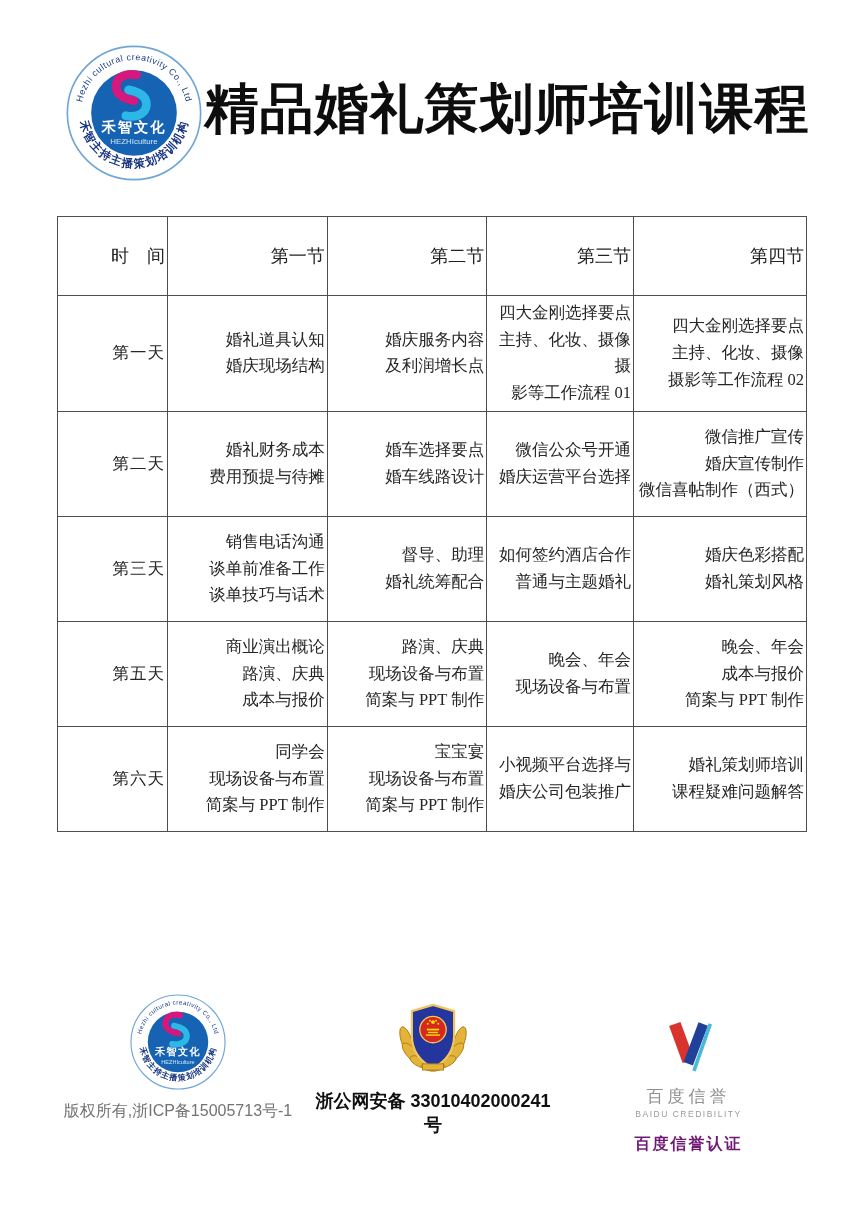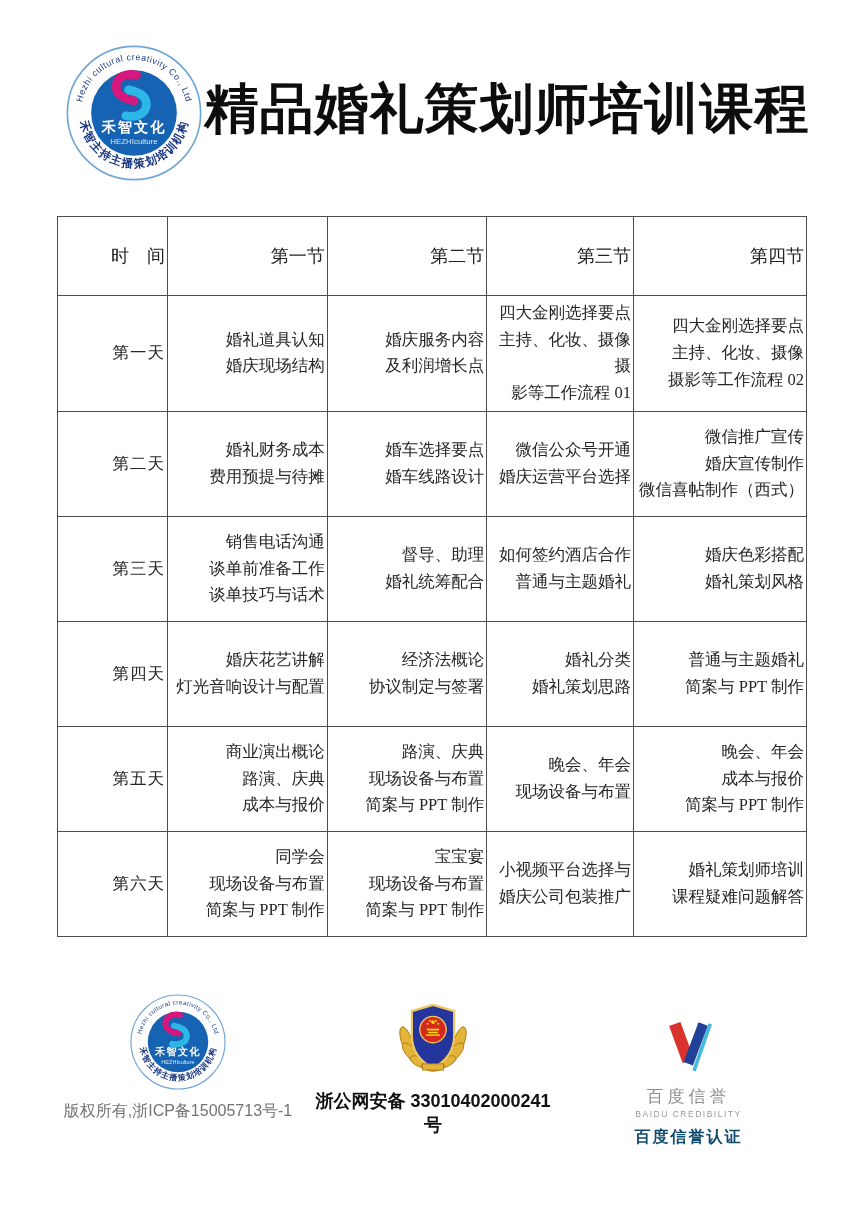--- a/index.html
+++ b/index.html
@@ -35,21 +35,21 @@
   .f-center svg.badge{width:88px;height:88px;}
   .f-right svg.baiduv{width:74px;height:64px;}
   .icp-text{margin-top:7px;font-size:16px;color:#737373;
       font-family:"Liberation Sans","DejaVu Sans",sans-serif;}
   .beian-text{font-size:18px;font-weight:700;color:#101010;
       font-family:"Liberation Sans","DejaVu Sans",sans-serif;}
   .baidu-cn{margin-top:3px;font-size:17px;color:#8f8f8f;letter-spacing:4px;
       font-family:"Liberation Sans","DejaVu Sans",sans-serif;}
   .baidu-en{margin-top:1px;font-size:8.5px;color:#9a9a9a;letter-spacing:1.5px;
       font-family:"Liberation Sans","DejaVu Sans",sans-serif;}
-  .baidu-cert{margin-top:8px;font-size:16px;font-weight:700;color:#0c4a6e;letter-spacing:2px;
+  .baidu-cert{margin-top:15px;font-size:16px;font-weight:700;color:#701a75;letter-spacing:2px;
       font-family:"Liberation Sans","DejaVu Sans",sans-serif;}
 </style>
 </head>
 <body>
 
 <div class="header">
   <div class="logo-wrap">
     <svg viewBox="0 0 100 100">
       <circle cx="50" cy="50" r="49" fill="#ffffff" stroke="#6fa6d6" stroke-width="1.2"></circle>
       <path id="arcTop1" d="M 11 50 A 39 39 0 1 1 89 50" fill="none"></path>
@@ -140,39 +140,20 @@
           <div>督导、助理</div>
           <div>婚礼统筹配合</div>
         </td>
         <td>
           <div>如何签约酒店合作</div>
           <div>普通与主题婚礼</div>
         </td>
         <td>
           <div>婚庆色彩搭配</div>
           <div>婚礼策划风格</div>
-        </td>
-      </tr>
-      <tr>
-        <td class="day">第四天</td>
-        <td>
-          <div>婚庆花艺讲解</div>
-          <div>灯光音响设计与配置</div>
-        </td>
-        <td>
-          <div>经济法概论</div>
-          <div>协议制定与签署</div>
-        </td>
-        <td>
-          <div>婚礼分类</div>
-          <div>婚礼策划思路</div>
-        </td>
-        <td>
-          <div>普通与主题婚礼</div>
-          <div>简案与 PPT 制作</div>
         </td>
       </tr>
       <tr>
         <td class="day">第五天</td>
         <td>
           <div>商业演出概论</div>
           <div>路演、庆典</div>
           <div>成本与报价</div>
         </td>
         <td>

